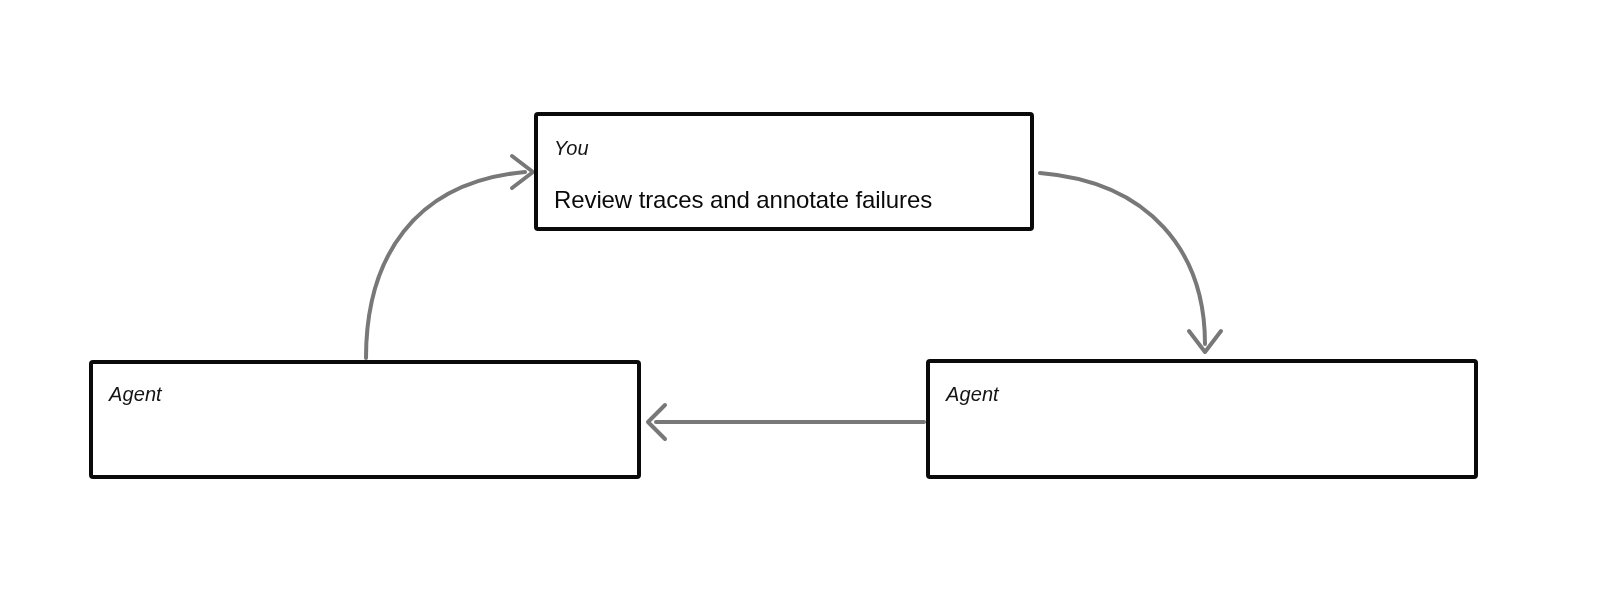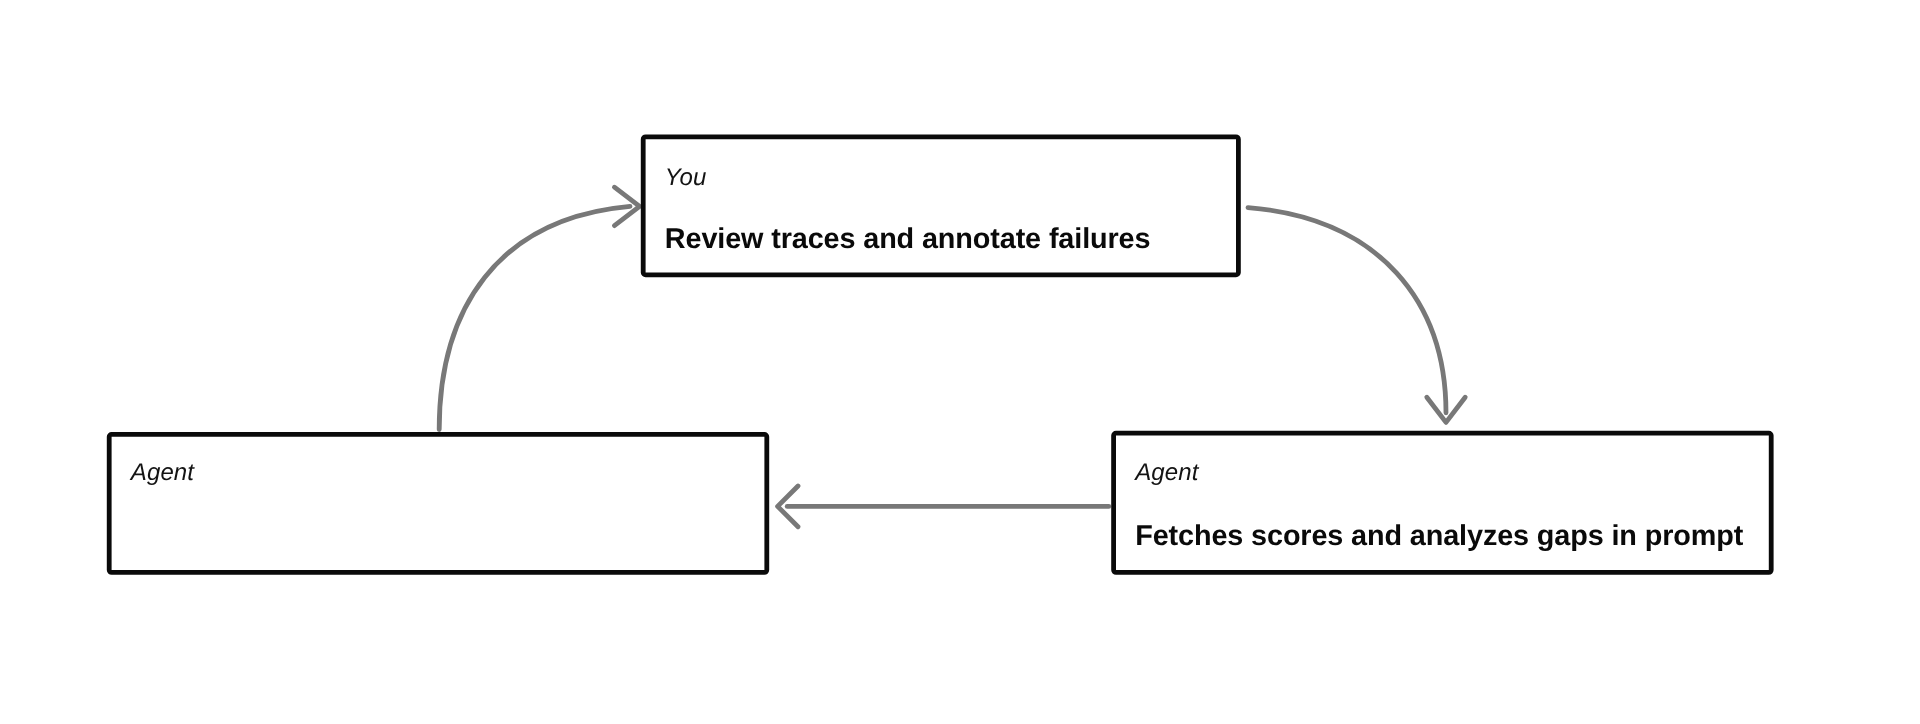--- a/index.html
+++ b/index.html
@@ -47,21 +47,21 @@
     font-weight: 400;
     font-size: 20px;
     line-height: 20px;
     color: #141414;
     letter-spacing: 0.1px;
     white-space: nowrap;
   }
   .node-title {
     position: absolute;
     left: 16px;
-    font-weight: 700;
+    font-weight: 400;
     font-size: 24px;
     line-height: 26px;
     color: #0a0a0a;
     letter-spacing: -0.1px;
     white-space: nowrap;
   }
 
   
   #node-you {
     left: 534px;
@@ -119,16 +119,15 @@
     <div class="node-role">You</div>
     <div class="node-title">Review traces and annotate failures</div>
   </div>
 
   <div class="node" id="node-agent-updates">
     <div class="node-role">Agent</div>
   </div>
 
   <div class="node" id="node-agent-fetches">
     <div class="node-role">Agent</div>
-    <div class="node-title">Fetches scores and analyzes gaps in prompt</div>
   </div>
 
 </div>
 
 </body></html>

